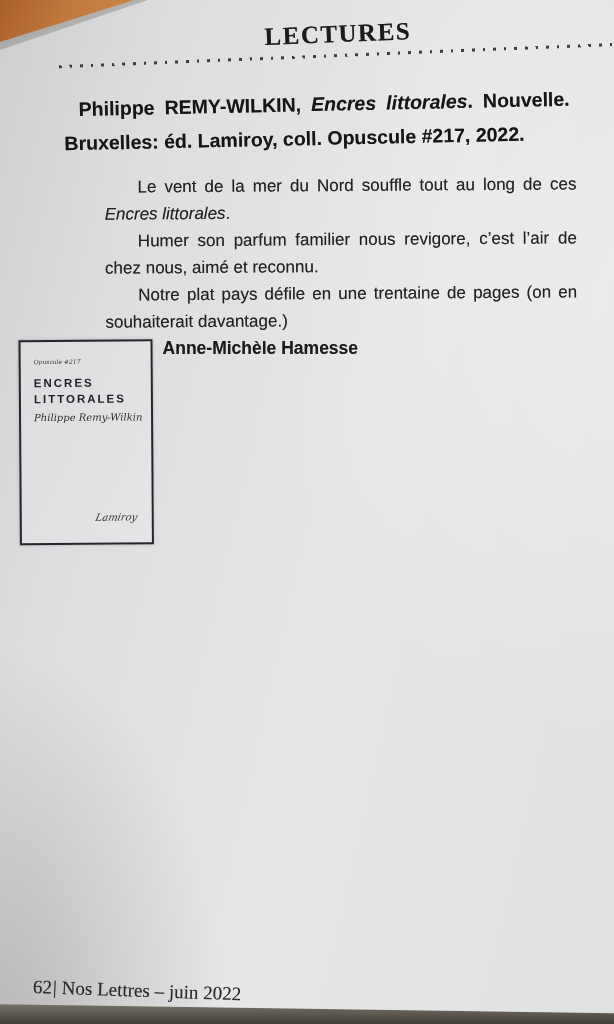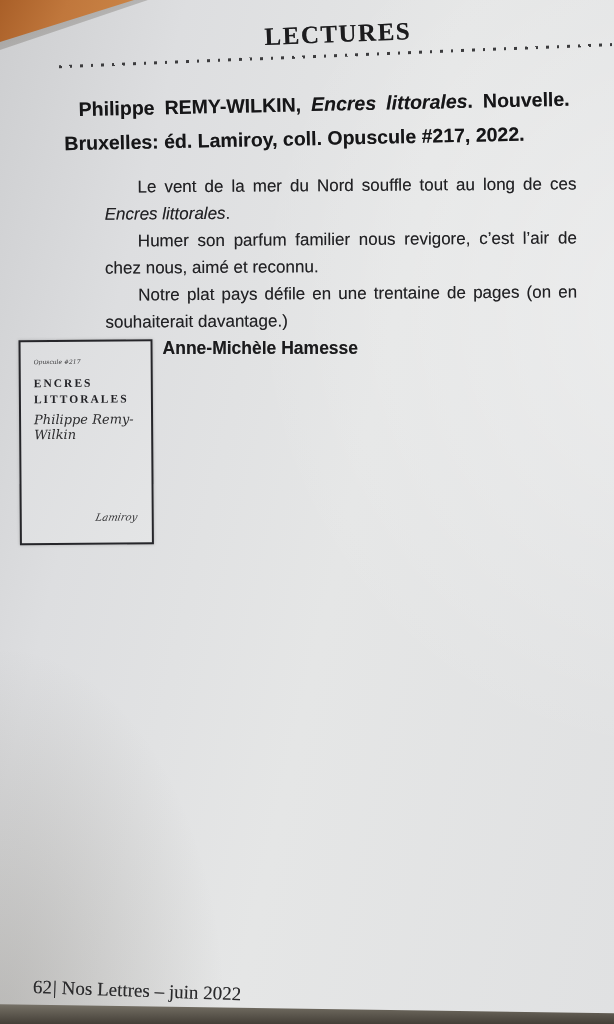--- a/index.html
+++ b/index.html
@@ -88,27 +88,27 @@
     position: relative;
     box-shadow: 0 0 3px rgba(80,80,80,.35);
   }
   .cover-collection {
     position: absolute; top: 16px; left: 13px;
     font-family: "DejaVu Serif", serif; font-style: italic;
     font-size: 6px; color: #3a3a3c;
   }
   .cover-title {
     position: absolute; top: 33px; left: 13px;
-    font-family: Liberation Serif, serif; font-weight: bold;
+    font-family: Liberation Sans, sans-serif; font-weight: bold;
     font-size: 11.5px; letter-spacing: 2px; line-height: 16px; color: #222226;
   }
   .cover-author {
     position: absolute; top: 70px; left: 13px;
     font-family: "DejaVu Serif", serif; font-style: italic;
-    font-size: 13px; color: #2c2c2e;
+    font-size: 10px; color: #2c2c2e;
   }
   .cover-logo {
     position: absolute; bottom: 20px; right: 14px;
     font-family: "DejaVu Serif", serif; font-style: italic;
     font-size: 10px; color: #333335;
     transform: skewX(-12deg);
   }
 
   .signature {
     margin: 4px 6px 0 0;

